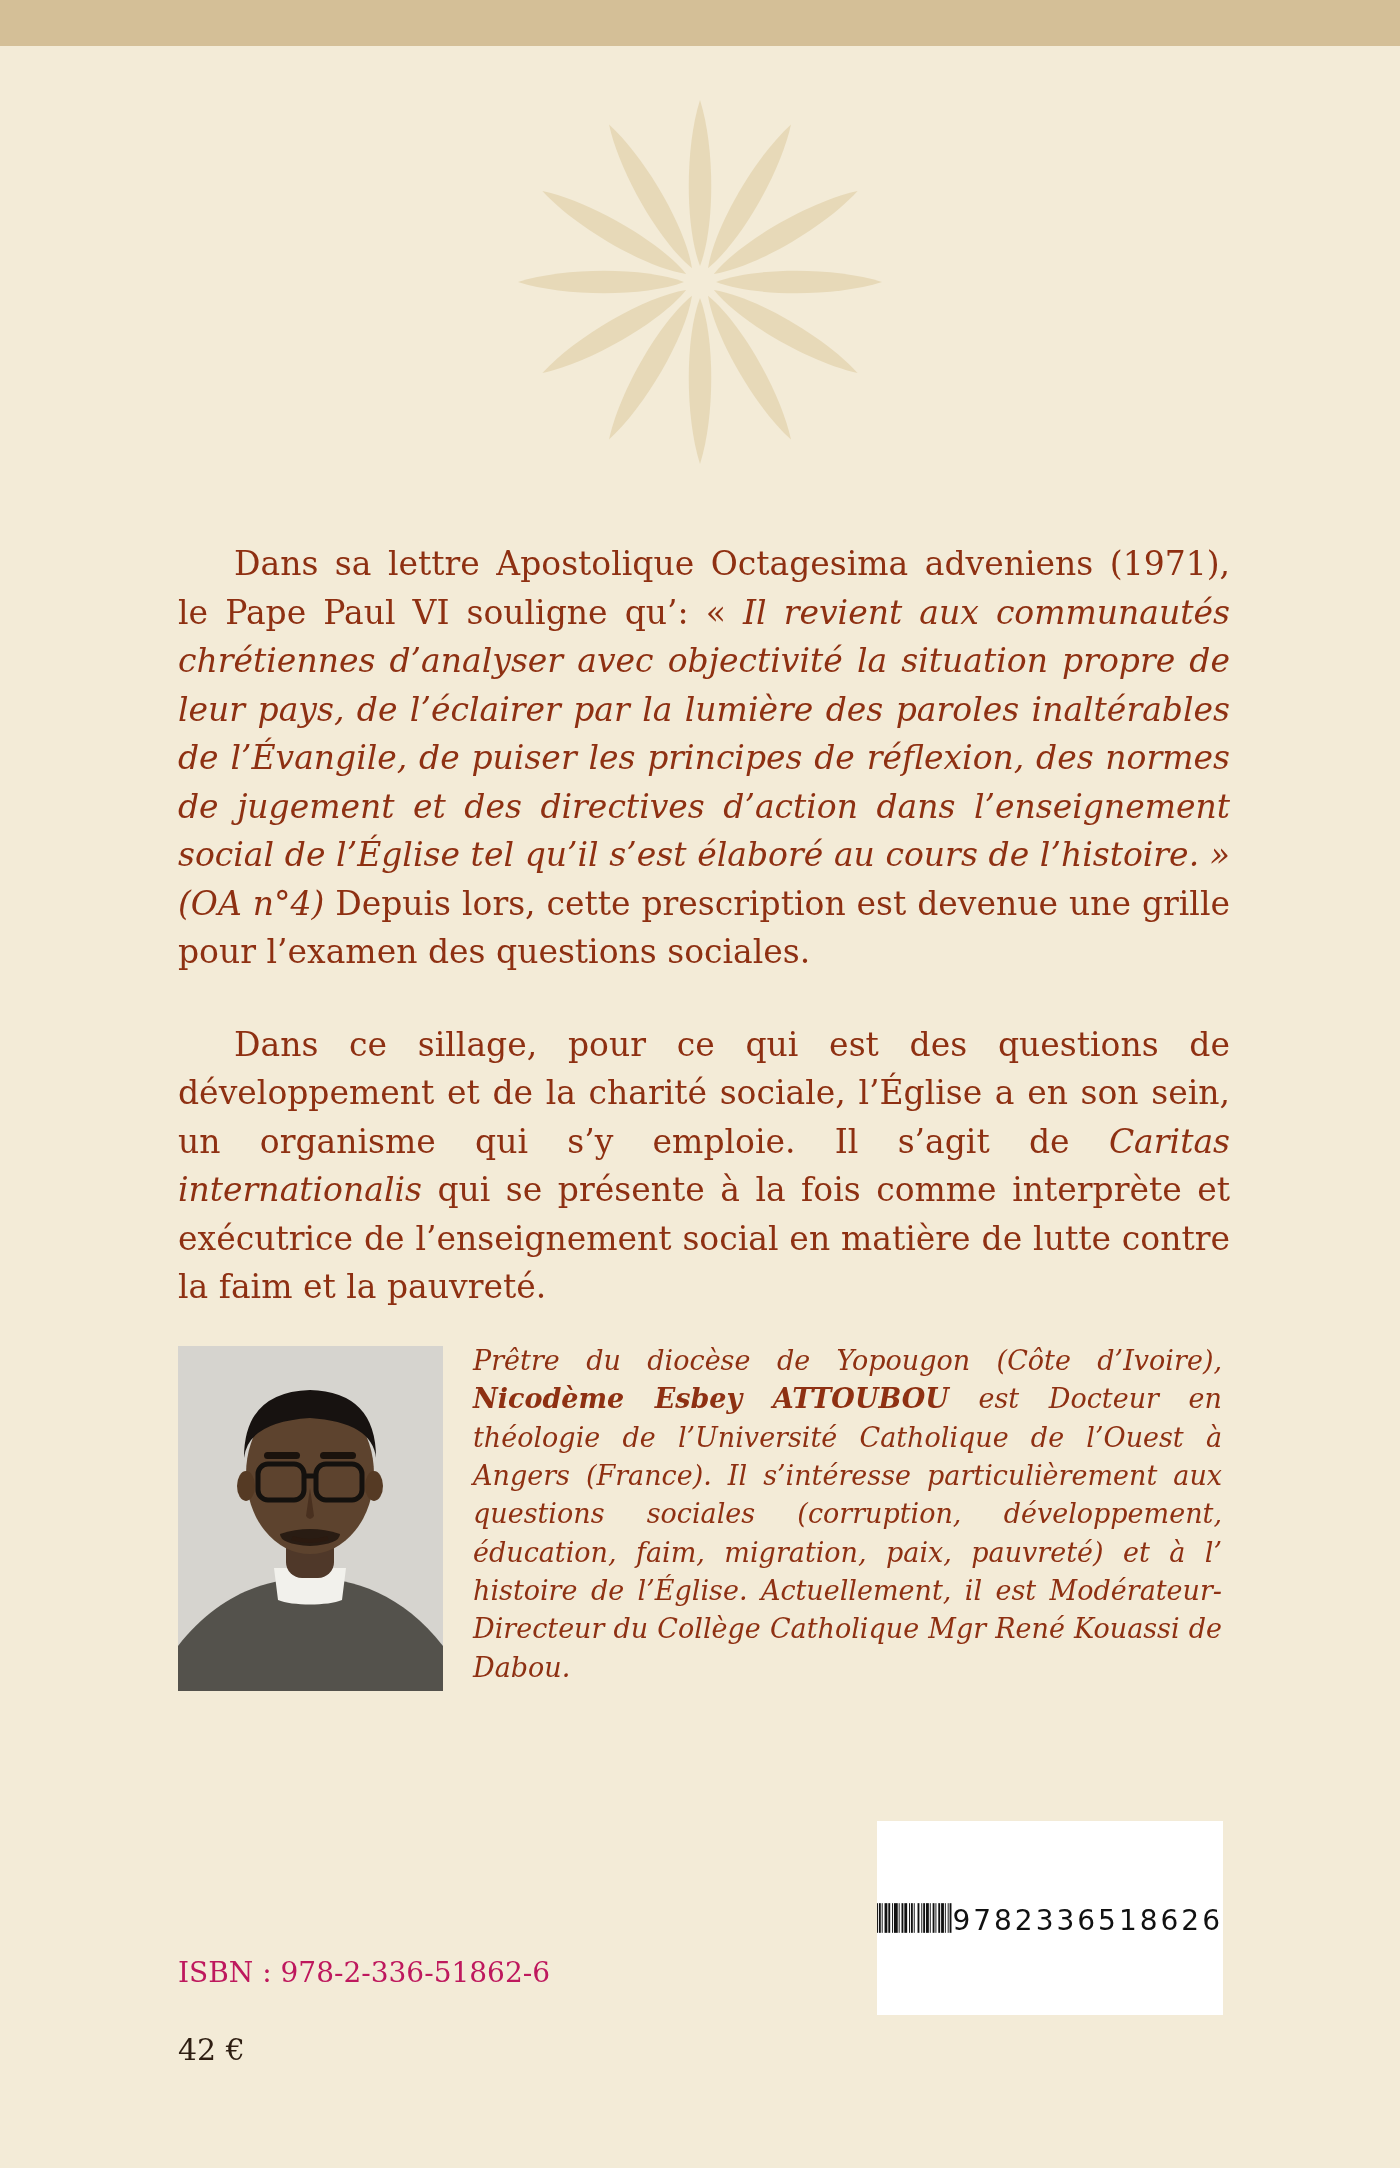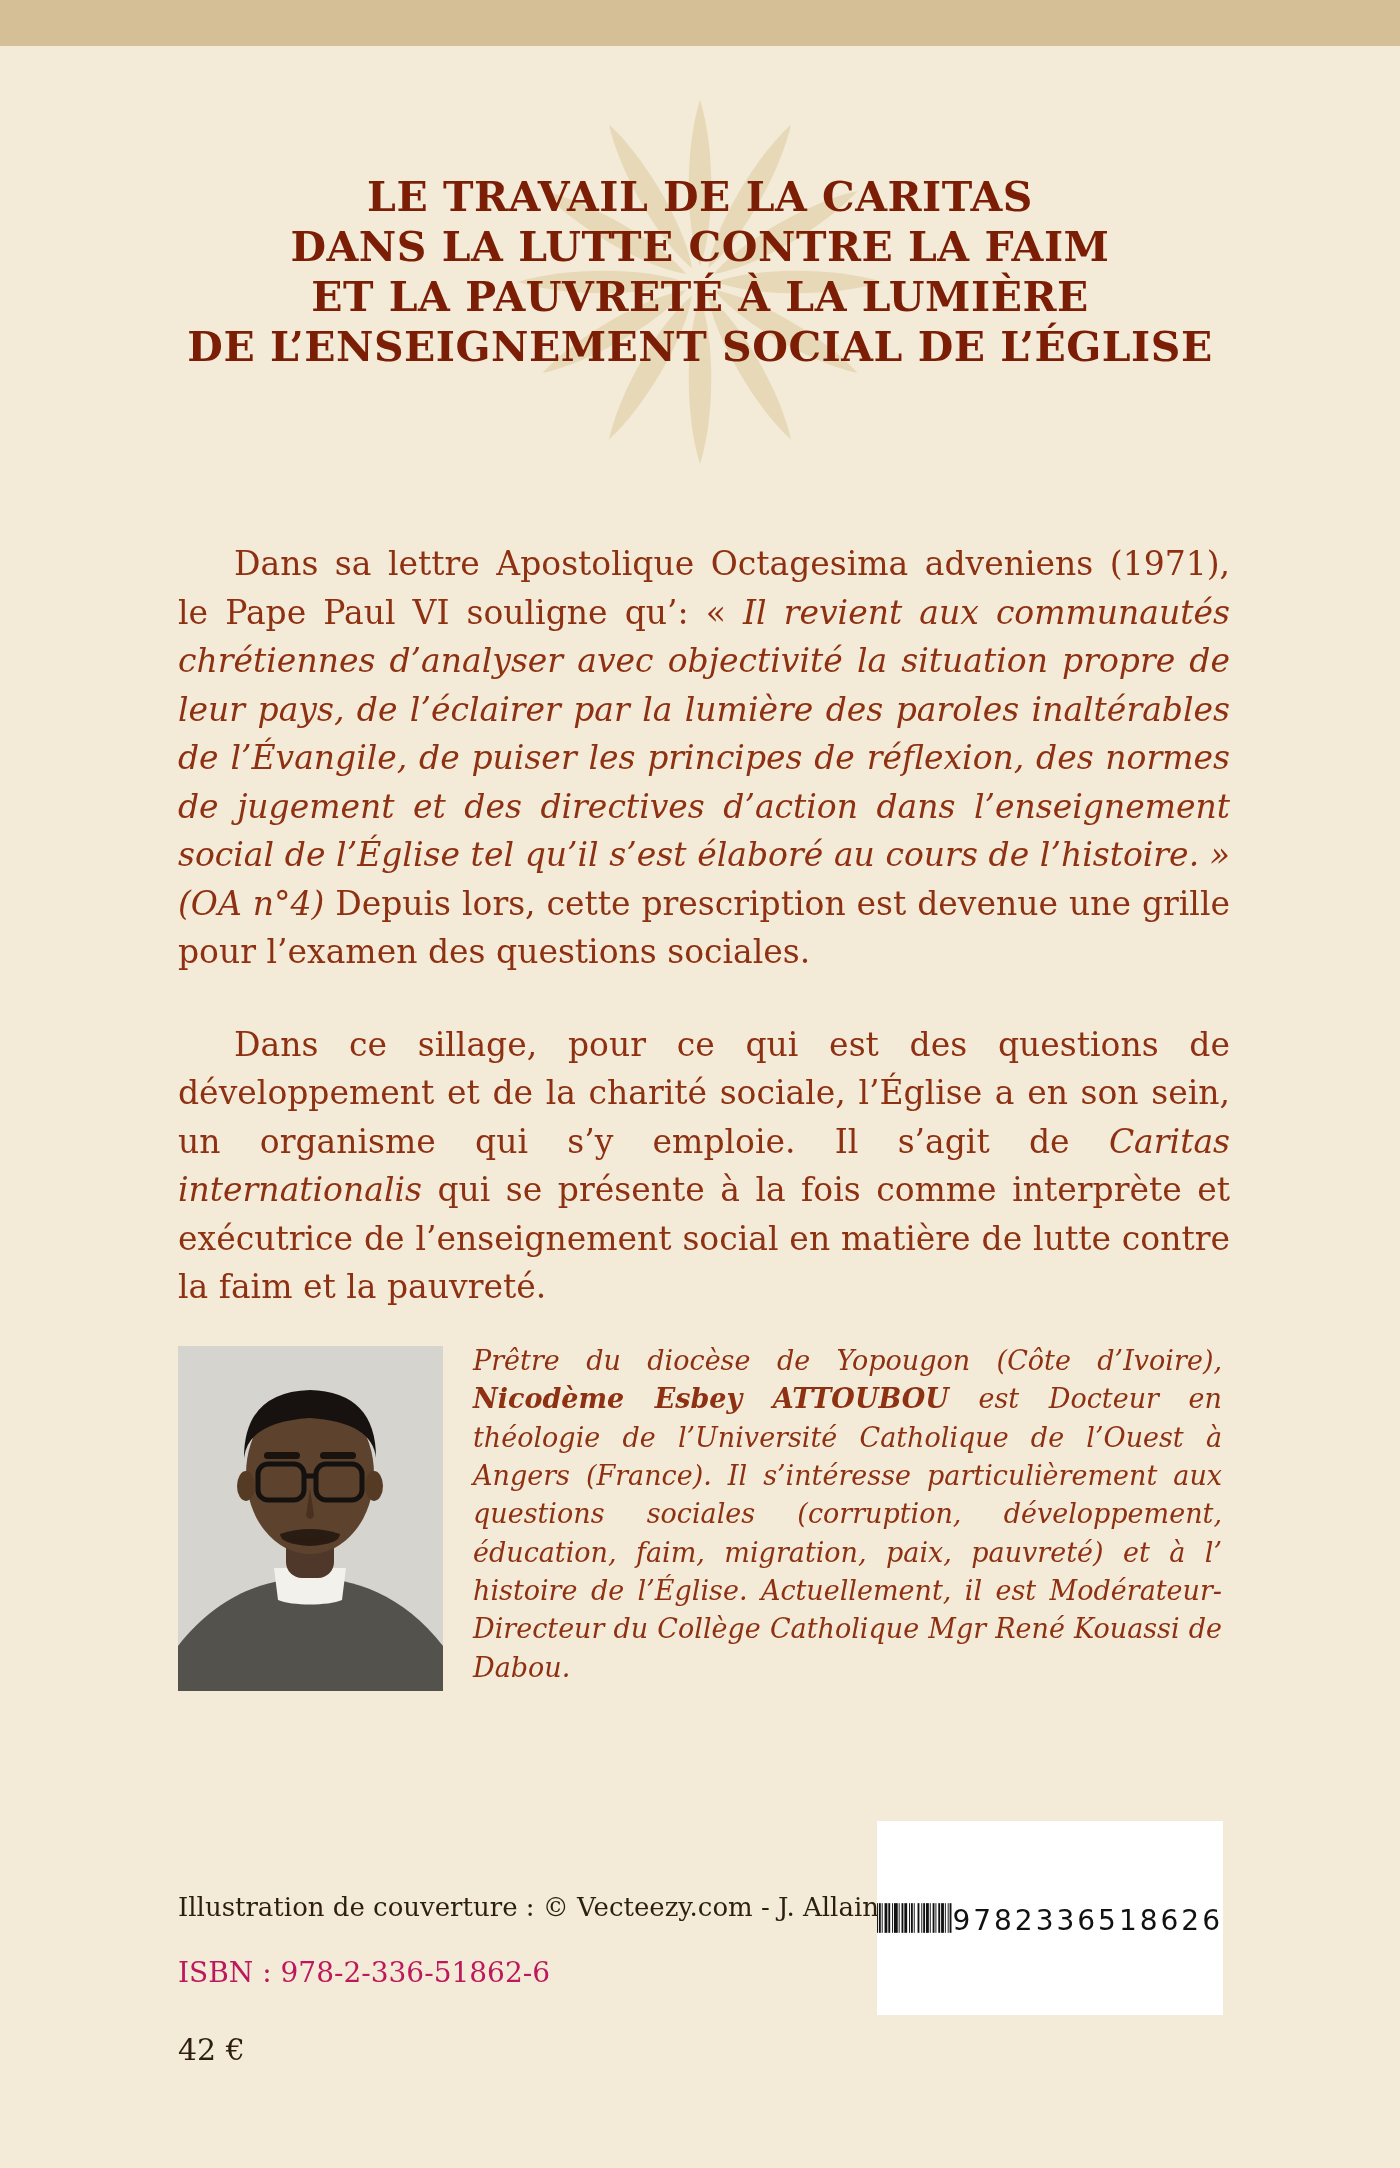--- a/index.html
+++ b/index.html
@@ -101,26 +101,20 @@
       </defs>
       <g fill="#e7d9b8">
         <use href="#fan"></use>
         <use href="#fan" transform="rotate(90)"></use>
         <use href="#fan" transform="rotate(180)"></use>
         <use href="#fan" transform="rotate(270)"></use>
       </g>
     </svg>
   </div>
 
-  <div class="title">
-    <div>LE TRAVAIL DE LA CARITAS</div>
-    <div>DANS LA LUTTE CONTRE LA FAIM</div>
-    <div>ET LA PAUVRETÉ À LA LUMIÈRE</div>
-    <div>DE L’ENSEIGNEMENT SOCIAL DE L’ÉGLISE</div>
-  </div>
 
   <div class="body-text">
     <p><span>Dans sa lettre Apostolique Octagesima adveniens (1971), le Pape Paul VI souligne qu’: « </span><span class="it">Il revient aux communautés chrétiennes d’analyser avec objectivité la situation propre de leur pays, de l’éclairer par la lumière des paroles inaltérables de l’Évangile, de puiser les principes de réflexion, des normes de jugement et des directives d’action dans l’enseignement social de l’Église tel qu’il s’est élaboré au cours de l’histoire. » (OA n°4)</span><span> Depuis lors, cette prescription est devenue une grille pour l’examen des questions sociales.</span></p>
     <p><span>Dans ce sillage, pour ce qui est des questions de développement et de la charité sociale, l’Église a en son sein, un organisme qui s’y emploie. Il s’agit de </span><span class="it">Caritas internationalis</span><span> qui se présente à la fois comme interprète et exécutrice de l’enseignement social en matière de lutte contre la faim et la pauvreté.</span></p>
   </div>
 
   <div class="bio">
     <div class="photo">
       <svg viewBox="0 0 265 345" width="265" height="345" aria-hidden="true">
         <rect width="265" height="345" fill="#d6d4cf"></rect>
@@ -137,21 +131,20 @@
         <rect x="138" y="118" width="46" height="36" rx="10" fill="none" stroke="#14110e" stroke-width="5"></rect>
         <path d="M126 130 L138 130" stroke="#14110e" stroke-width="5"></path>
         <path d="M132 142 L128 170 Q132 176 136 170 Z" fill="#49301f"></path>
         <path d="M102 188 Q132 178 162 188 Q162 198 132 200 Q102 198 102 188 Z" fill="#20150e" opacity="0.85"></path>
         <path d="M114 192 Q132 198 150 192" stroke="#2b1a10" stroke-width="4" fill="none"></path>
       </svg>
     </div>
     <p><span class="it">Prêtre du diocèse de Yopougon (Côte d’Ivoire), </span><span class="bi">Nicodème Esbey ATTOUBOU</span><span class="it"> est Docteur en théologie de l’Université Catholique de l’Ouest à Angers (France). Il s’intéresse particulièrement aux questions sociales (corruption, développement, éducation, faim, migration, paix, pauvreté) et à l’ histoire de l’Église. Actuellement, il est Modérateur-Directeur du Collège Catholique Mgr René Kouassi de Dabou.</span></p>
   </div>
 
-  <div class="credit">Illustration de couverture : © Vecteezy.com - J. Allain</div>
   <div class="isbn">ISBN : 978-2-336-51862-6</div>
   <div class="price">42 €</div>
 
   <div class="barcode-box">
     <svg width="300" height="118" viewBox="0 0 300 118" aria-hidden="true">
         <rect x="0.00" y="0" width="3.75" height="118" fill="#111111"></rect>
         <rect x="7.50" y="0" width="7.50" height="118" fill="#111111"></rect>
         <rect x="18.75" y="0" width="3.75" height="118" fill="#111111"></rect>
         <rect x="30.00" y="0" width="11.25" height="118" fill="#111111"></rect>
         <rect x="45.00" y="0" width="7.50" height="118" fill="#111111"></rect>

